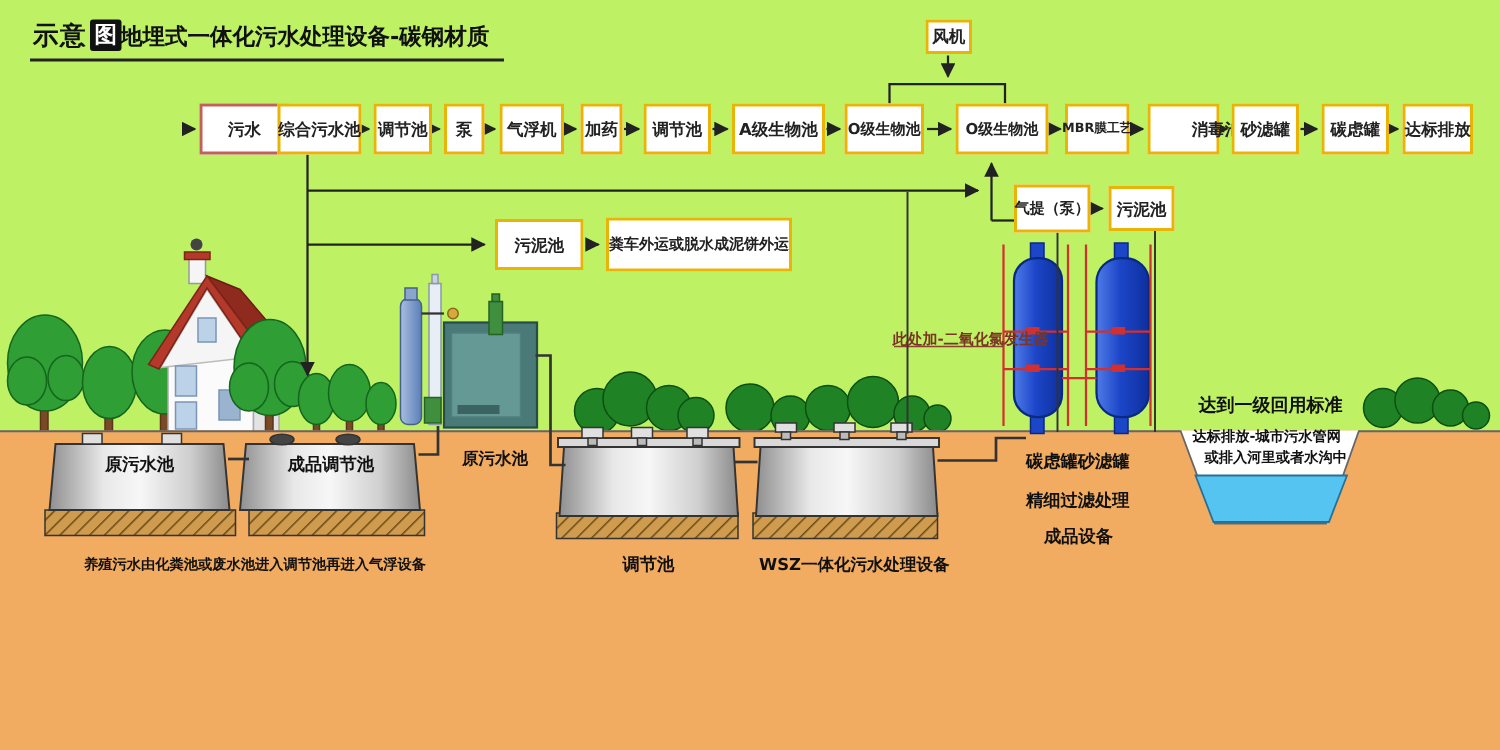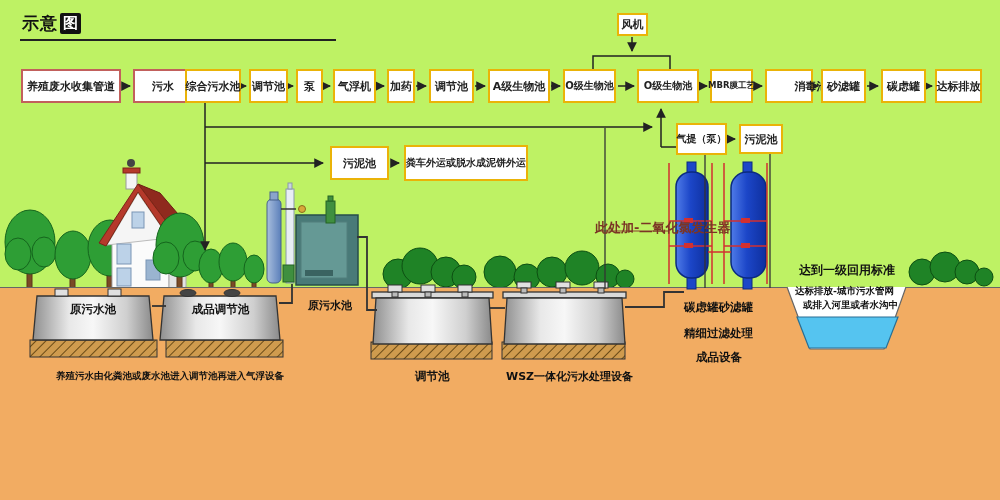--- a/index.html
+++ b/index.html
@@ -22,20 +22,21 @@
 </style>
 </head>
 <body>
 
 <div id="stage">
 
   <div id="hdr-logo">
     <span class="lg">示意</span>
       <span class="bd">图</span>
   </div>
+  <div id="hdr-title" class="lbl" style="position:absolute;">地埋式一体化污水处理设备-碳钢材质</div>
   <div id="hdr-rule"></div>
 
   <svg id="scene-svg" width="1000" height="500" viewBox="0 0 1000 500">
     <defs>
       <marker id="ar" viewBox="0 0 10 10" refX="9" refY="5" markerWidth="6.5" markerHeight="6.5" orient="auto">
         <path d="M0,0 L10,5 L0,10 Z" fill="#222"></path>
       </marker>
       <linearGradient id="tg" x1="0" y1="0" x2="1" y2="0">
         <stop offset="0" stop-color="#8f8f8f"></stop>
           <stop offset="0.3" stop-color="#e8e8e8"></stop>
@@ -233,21 +234,20 @@
       <line x1="205" y1="103" x2="205" y2="250" marker-end="url(#ar)"></line>
       <line x1="205" y1="127" x2="652" y2="127" marker-end="url(#ar)"></line>
       <line x1="205" y1="163" x2="323" y2="163" marker-end="url(#ar)"></line>
       <line x1="391" y1="163" x2="399" y2="163" marker-end="url(#ar)"></line>
       <line x1="729" y1="139" x2="735" y2="139" marker-end="url(#ar)"></line>
       <line x1="661" y1="147" x2="661" y2="109" marker-end="url(#ar)"></line>
       <line x1="661" y1="147" x2="676" y2="147"></line>
     </g>
   </svg>
 
-  <div class="box red" style="left:21px;width:100px;">养殖废水收集管道</div>
   <div class="box red" style="left:133px;width:60px;">污水</div>
   <div class="box" style="left:185px;width:56px;">综合污水池</div>
   <div class="box" style="left:249px;width:39px;">调节池</div>
   <div class="box" style="left:296px;width:27px;">泵</div>
   <div class="box" style="left:333px;width:43px;">气浮机</div>
   <div class="box" style="left:387px;width:28px;">加药</div>
   <div class="box" style="left:429px;width:45px;">调节池</div>
   <div class="box" style="left:488px;width:62px;">A级生物池</div>
   <div class="box f10" style="left:563px;width:53px;">O级生物池</div>
   <div class="box f10" style="left:637px;width:62px;">O级生物池</div>
@@ -269,16 +269,16 @@
   <div class="lbl" style="left:163px;top:302px;width:115px;text-align:center;font-size:11.5px;">成品调节池</div>
   <div class="lbl" style="left:308px;top:298px;font-size:11px;">原污水池</div>
   <div class="lbl" style="left:415px;top:369px;font-size:11.5px;">调节池</div>
   <div class="lbl" style="left:506px;top:369px;font-size:11px;">WSZ一体化污水处理设备</div>
   <div class="lbl" style="left:684px;top:300px;font-size:11.5px;">碳虑罐砂滤罐</div>
   <div class="lbl" style="left:684px;top:326px;font-size:11.5px;">精细过滤处理</div>
   <div class="lbl" style="left:696px;top:350px;font-size:11.5px;">成品设备</div>
   <div class="lbl" style="left:799px;top:262px;font-size:12px;">达到一级回用标准</div>
   <div class="lbl" style="left:795px;top:285px;font-size:9.5px;">达标排放-城市污水管网</div>
   <div class="lbl" style="left:803px;top:299px;font-size:9.5px;">或排入河里或者水沟中</div>
-  <div class="lbl" style="left:595px;top:219px;font-size:13px;color:#7a3525;">此处加-二氧化氯发生器</div>
+  <div class="lbl" style="left:595px;top:219px;font-size:10px;color:#7a3525;">此处加-二氧化氯发生器</div>
   <div class="lbl" style="left:56px;top:370px;font-size:9.5px;">养殖污水由化粪池或废水池进入调节池再进入气浮设备</div>
 
 </div>
 
 </body></html>

